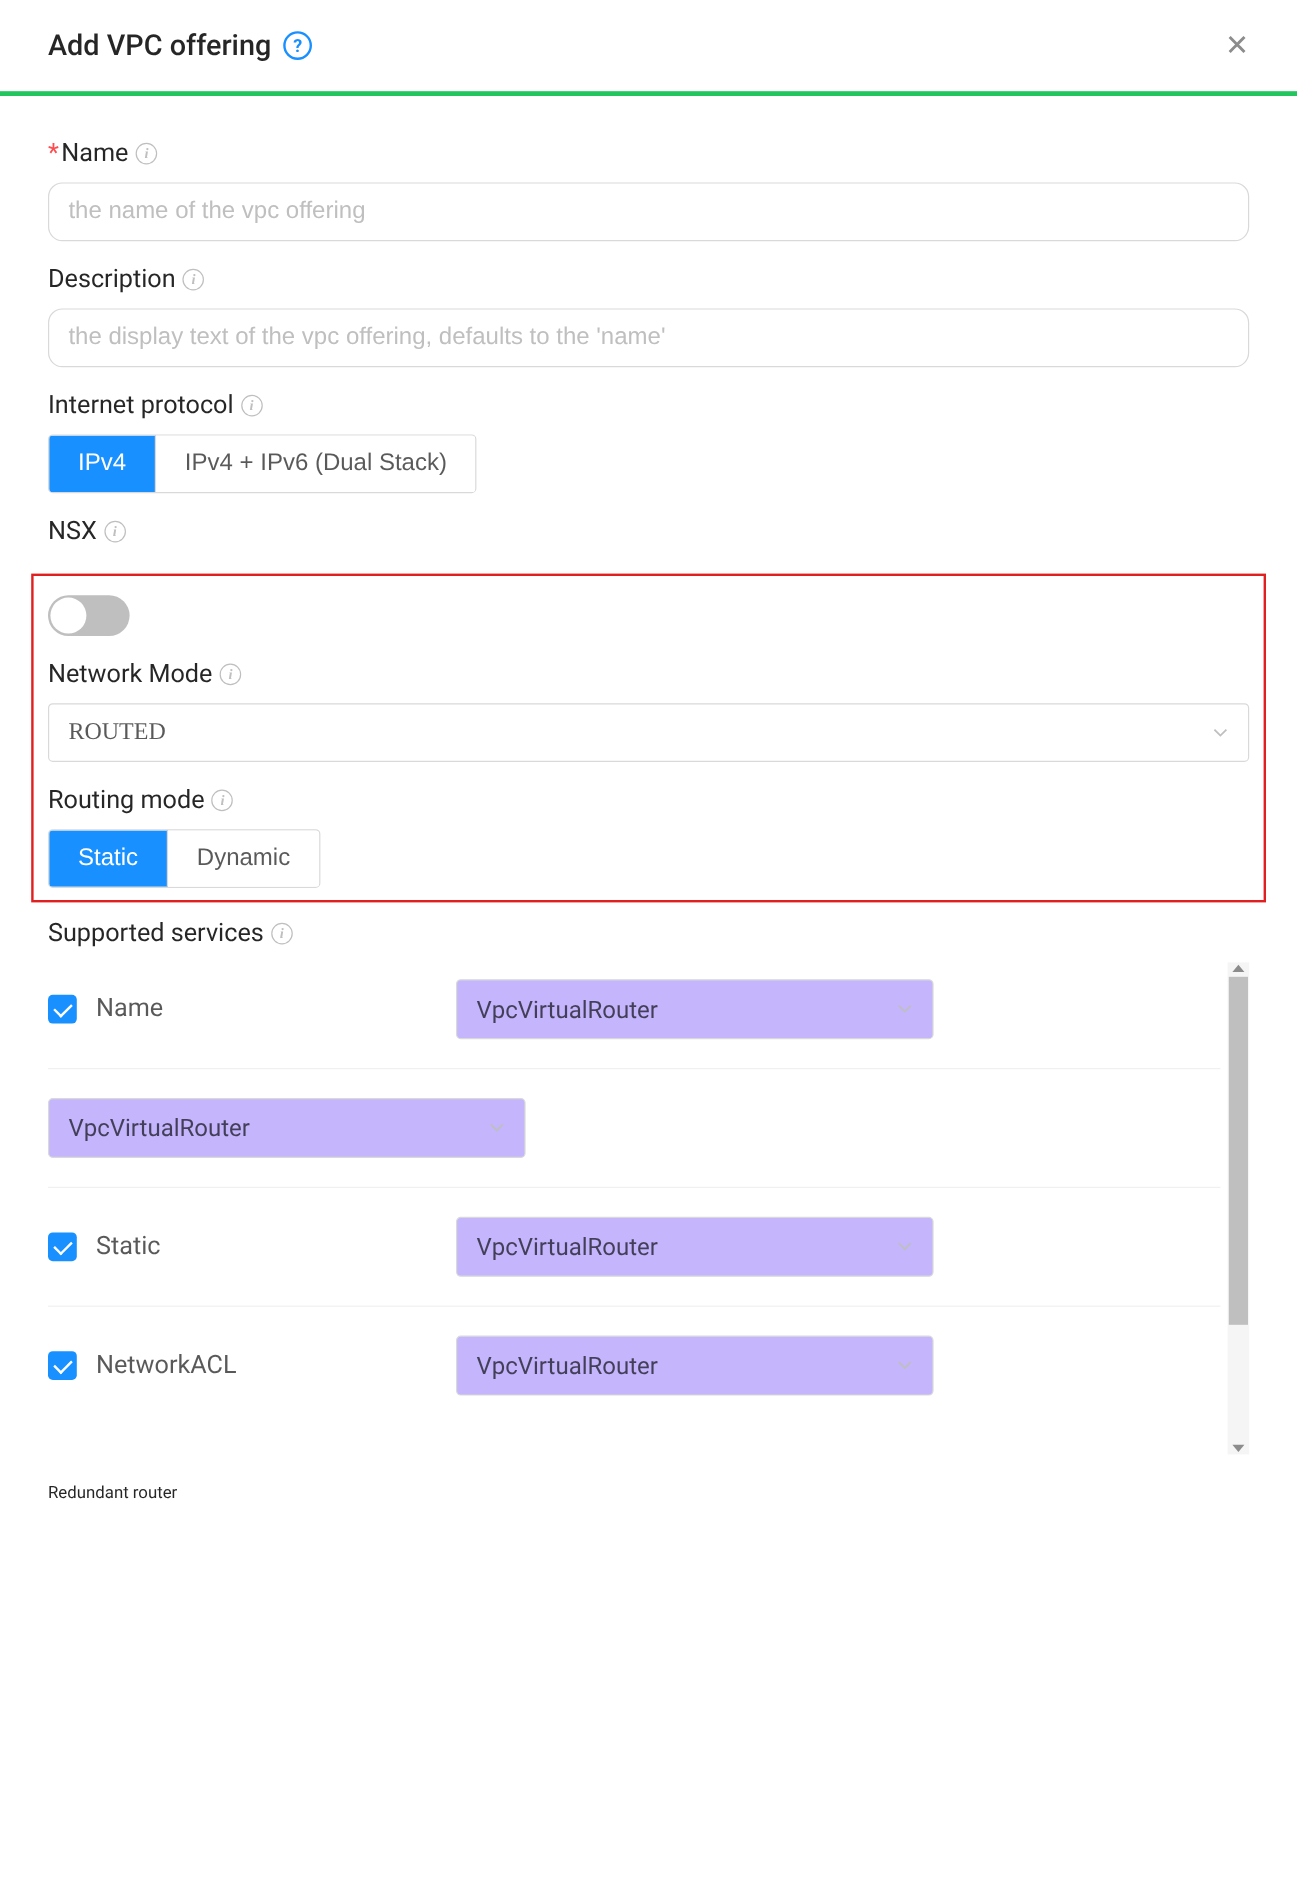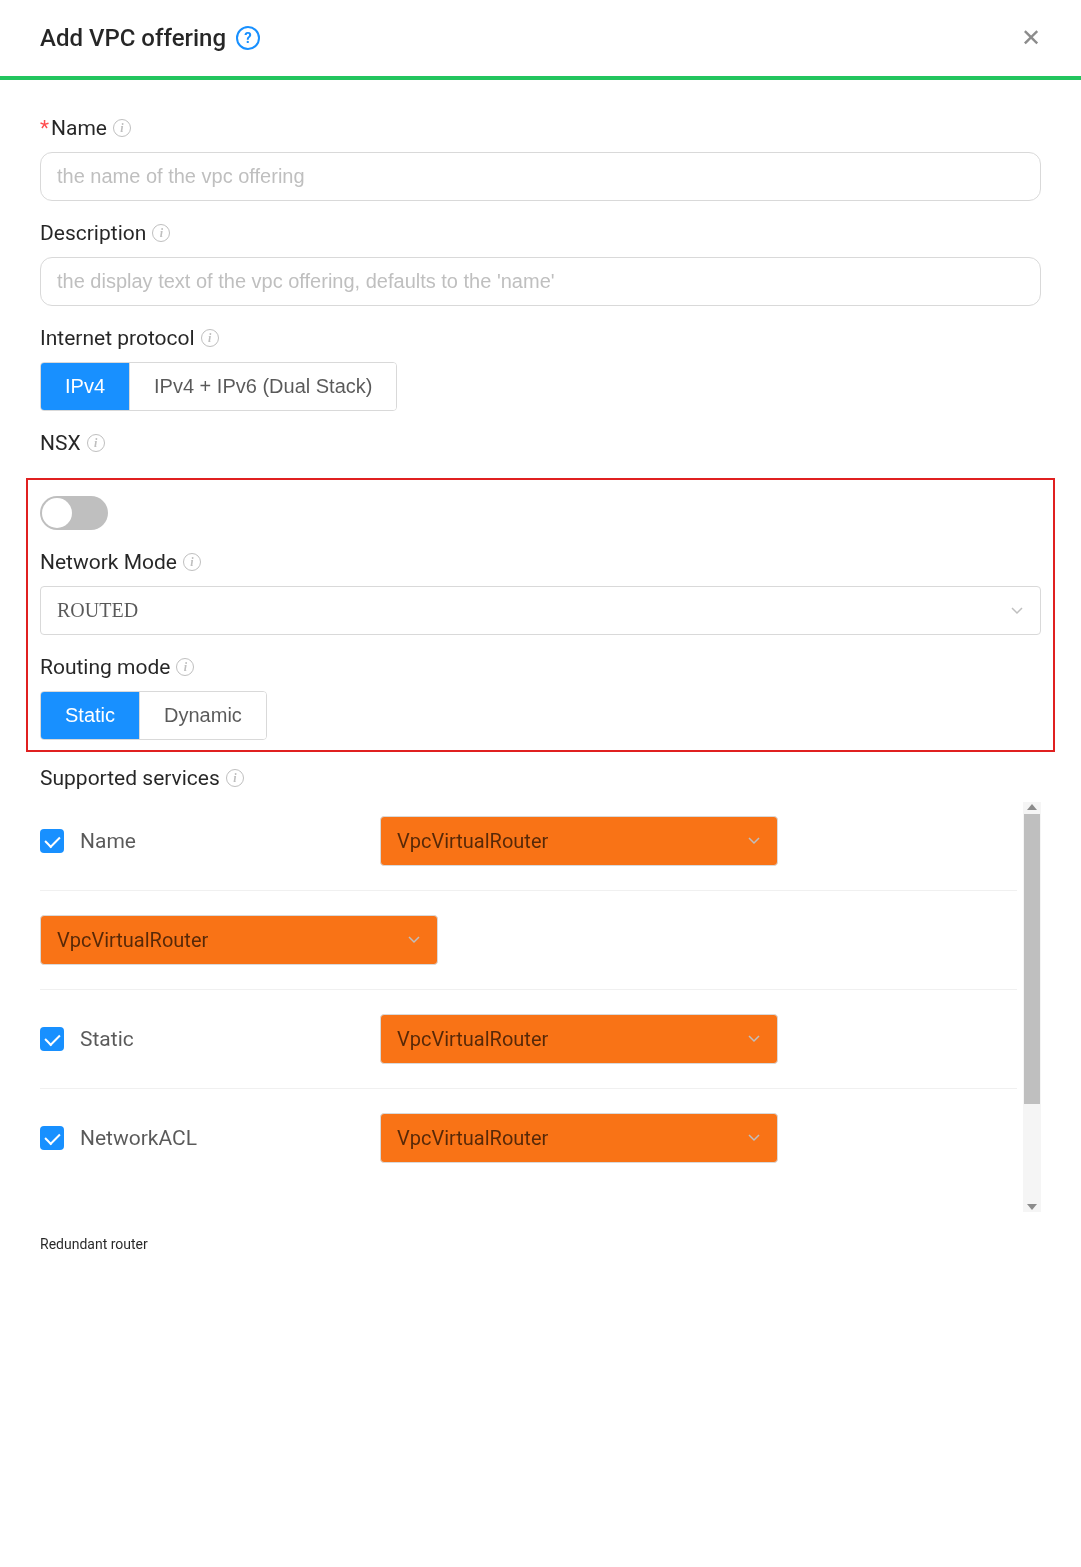--- a/index.html
+++ b/index.html
@@ -184,21 +184,21 @@
   width: 398px;
   padding: 12px 16px;
   font-size: 20px;
   border: 1px solid #d9d9d9;
   border-radius: 4px;
   color: rgba(0,0,0,0.65);
   display: flex;
   justify-content: space-between;
   align-items: center;
   cursor: pointer;
-  background: #f97316;
+  background: #c4b5fd;
 }
 .scrollbar {
   width: 18px;
   height: 410px;
   background: #f5f5f5;
   position: relative;
   display: flex;
   flex-direction: column;
   justify-content: space-between;
   align-items: center;

